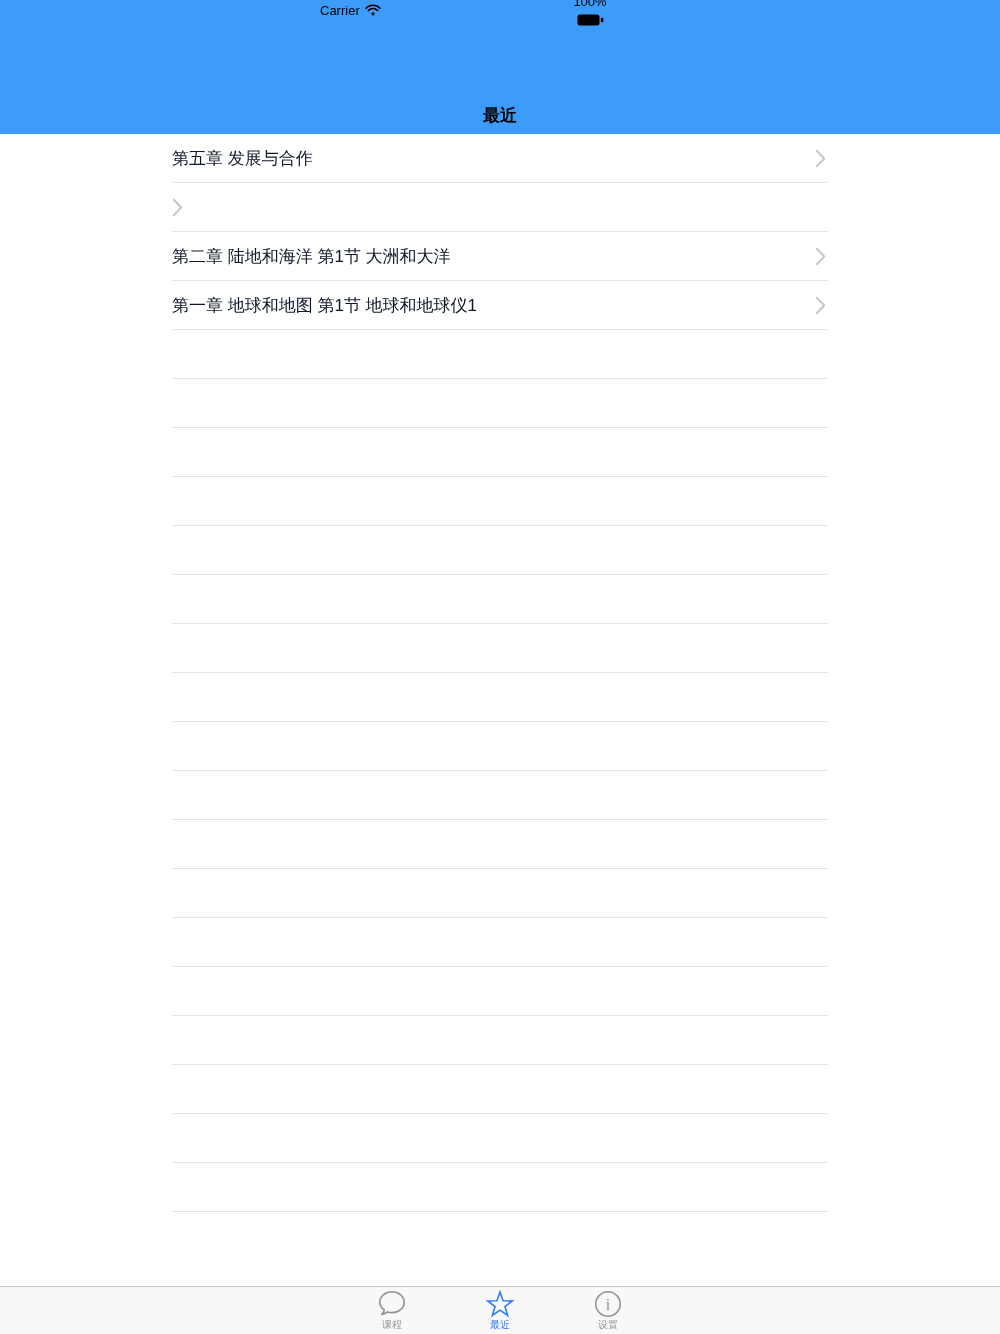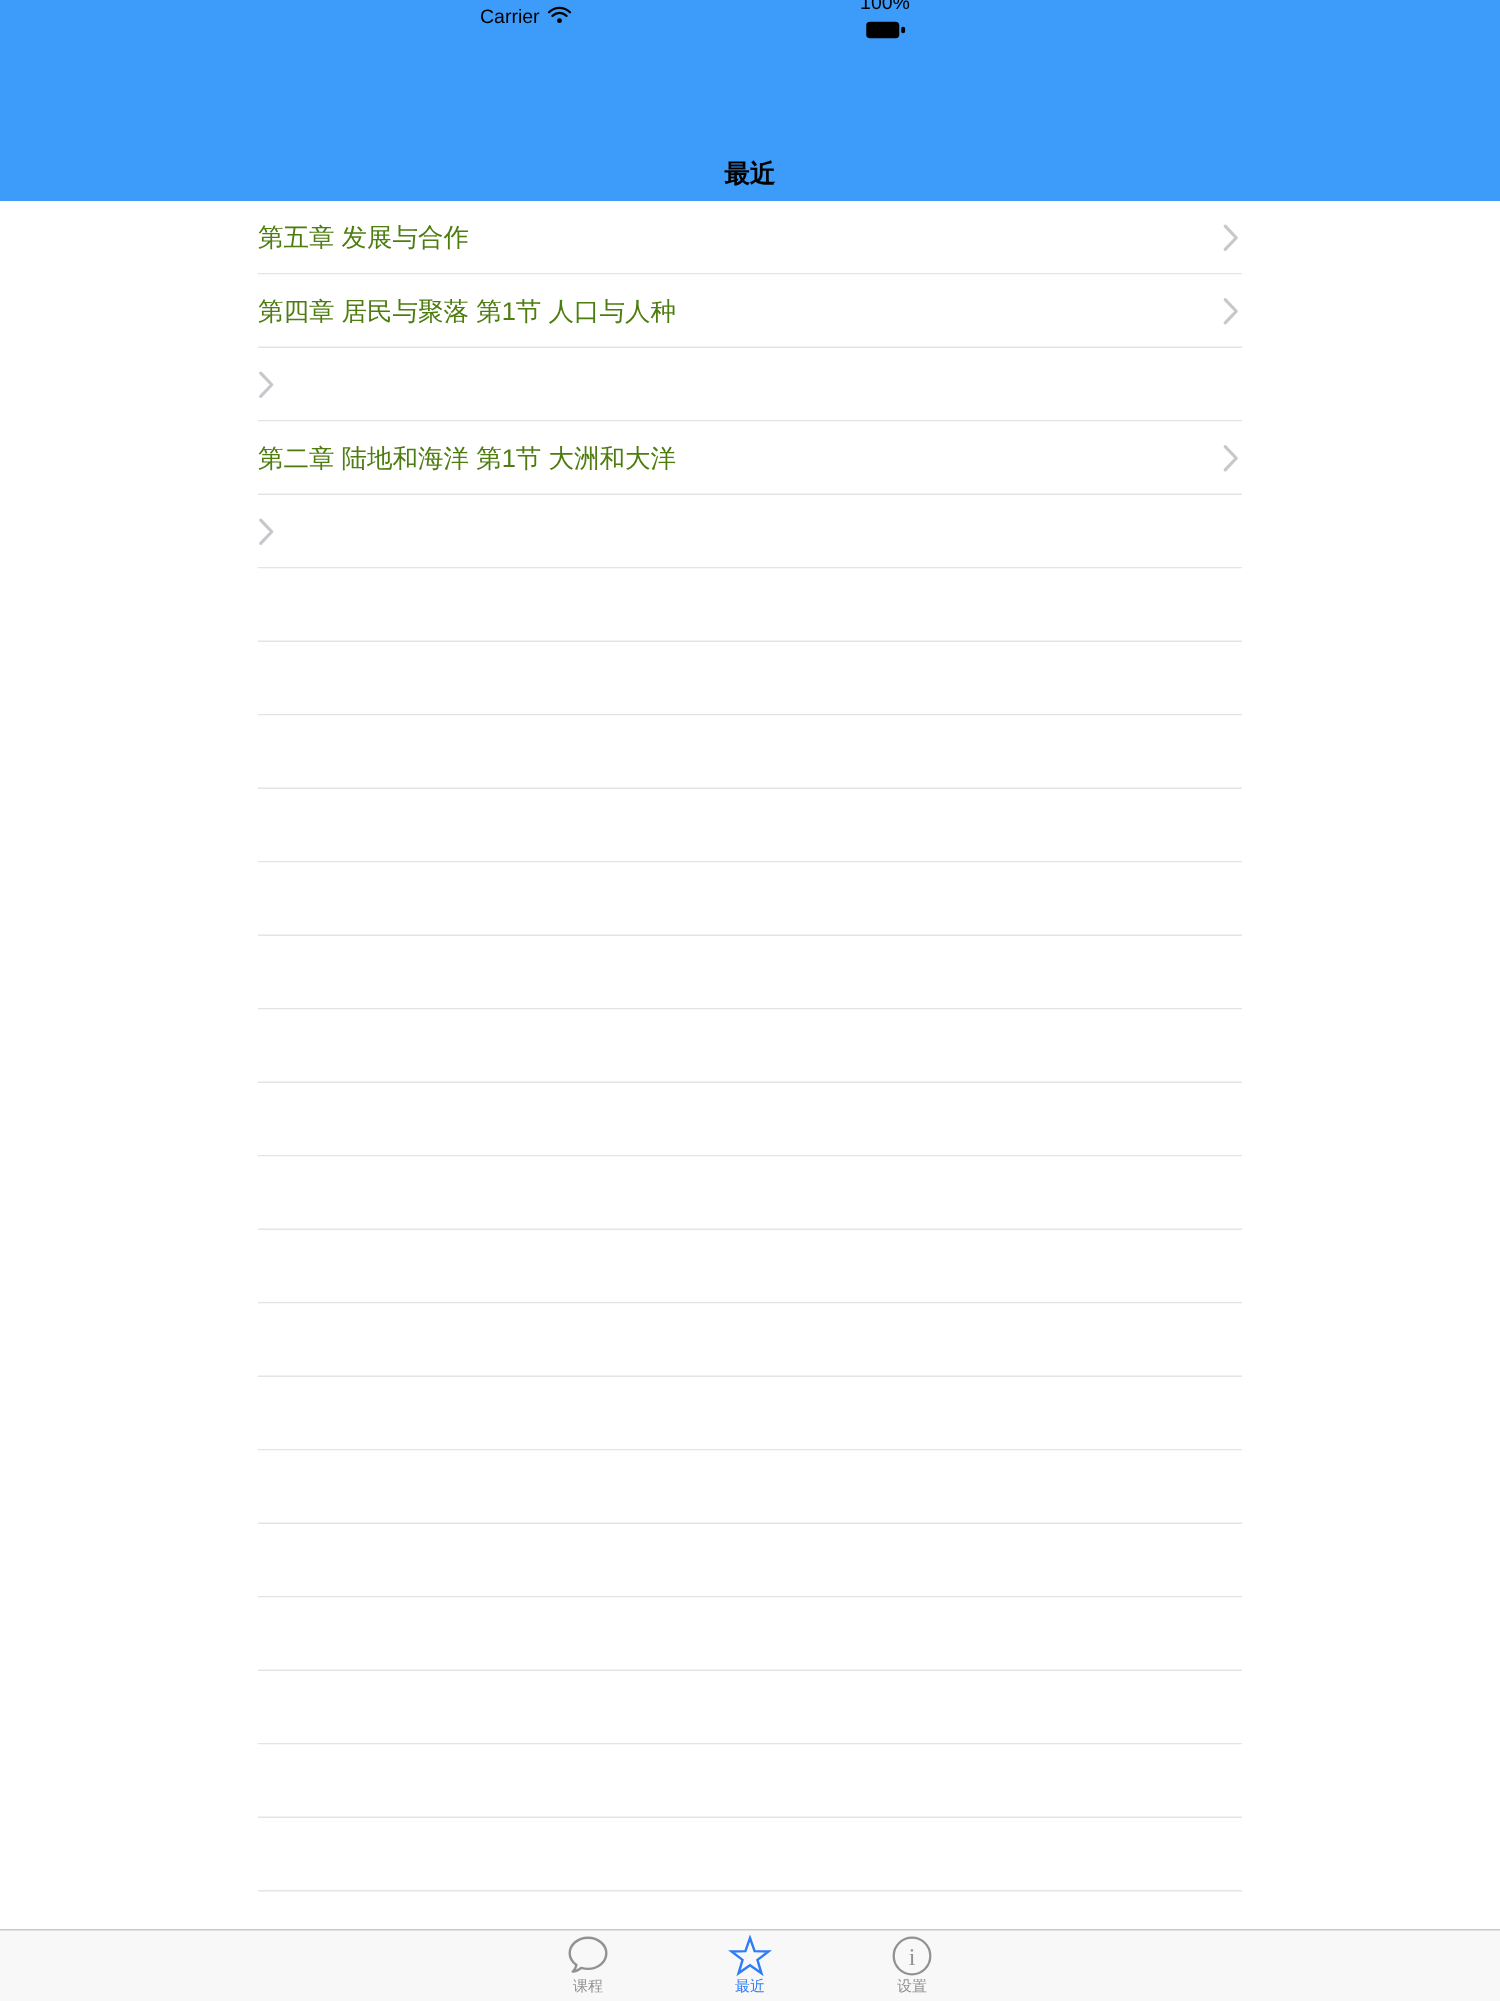--- a/index.html
+++ b/index.html
@@ -34,21 +34,21 @@
   
   .content { flex: 1 1 auto; background: #fff; overflow: hidden; }
   .list { width: 656px; margin: 0 auto; }
   .row {
     height: 49px;
     display: flex; align-items: center;
     border-bottom: 1px solid var(--separator, #E4E4E4);
     background: #fff;
     cursor: default;
   }
-  .row-label { flex: 1; font-size: 17px; color: #4d7c0f; white-space: nowrap; overflow: hidden; }
+  .row-label { flex: 1; font-size: 17px; color: #0f172a; white-space: nowrap; overflow: hidden; }
   .chev { flex: 0 0 auto; margin-right: 2px; color: var(--chevron, #C7C7CC); }
   .row.empty { height: 49px; }
 
   
   .tabbar {
     position: absolute; left: 0; bottom: 0; width: 1000px; height: 48px;
     background: #F8F8F8;
     border-top: 1px solid #C9C9C9;
     display: flex; align-items: stretch; justify-content: center;
   }
@@ -93,41 +93,36 @@
 
   <div class="content">
     <div class="list" id="list">
   <div class="row">
     <span class="row-label">第五章 发展与合作</span>
     <svg class="chev" width="11" height="19" viewBox="0 0 11 19">
       <path d="M1.8 1.8 l7.4 7.7 -7.4 7.7" fill="none" stroke="currentColor" stroke-width="2.1" stroke-linecap="round" stroke-linejoin="round"></path>
     </svg>
   </div>
 
-  <div class="row">
-    <span class="row-label">第四章 居民与聚落 第1节 人口与人种</span>
-    <svg class="chev" width="11" height="19" viewBox="0 0 11 19">
-      <path d="M1.8 1.8 l7.4 7.7 -7.4 7.7" fill="none" stroke="currentColor" stroke-width="2.1" stroke-linecap="round" stroke-linejoin="round"></path>
-    </svg>
-  </div>
 
   <div class="row">
     <svg class="chev" width="11" height="19" viewBox="0 0 11 19">
       <path d="M1.8 1.8 l7.4 7.7 -7.4 7.7" fill="none" stroke="currentColor" stroke-width="2.1" stroke-linecap="round" stroke-linejoin="round"></path>
     </svg>
   </div>
 
   <div class="row">
     <span class="row-label">第二章 陆地和海洋 第1节 大洲和大洋</span>
     <svg class="chev" width="11" height="19" viewBox="0 0 11 19">
       <path d="M1.8 1.8 l7.4 7.7 -7.4 7.7" fill="none" stroke="currentColor" stroke-width="2.1" stroke-linecap="round" stroke-linejoin="round"></path>
     </svg>
   </div>
 
   <div class="row">
+    <span class="row-label">第一章 地球和地图 第1节 地球和地球仪1</span>
     <svg class="chev" width="11" height="19" viewBox="0 0 11 19">
       <path d="M1.8 1.8 l7.4 7.7 -7.4 7.7" fill="none" stroke="currentColor" stroke-width="2.1" stroke-linecap="round" stroke-linejoin="round"></path>
     </svg>
   </div>
 
   <div class="row empty"></div>
 
   <div class="row empty"></div>
 
   <div class="row empty"></div>

